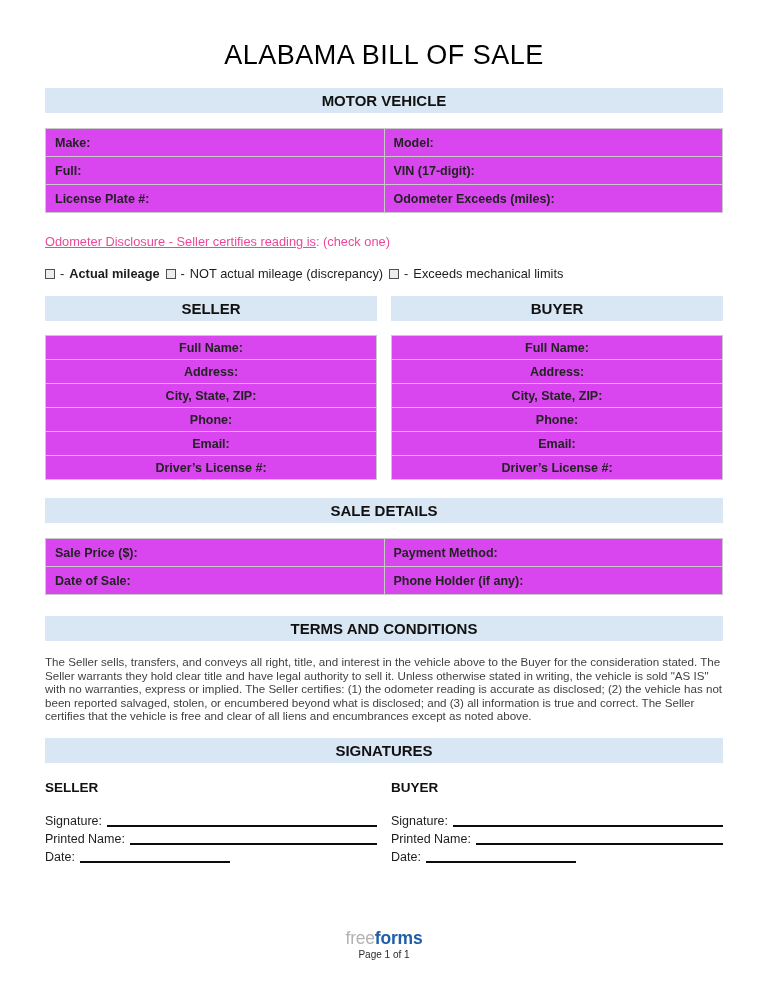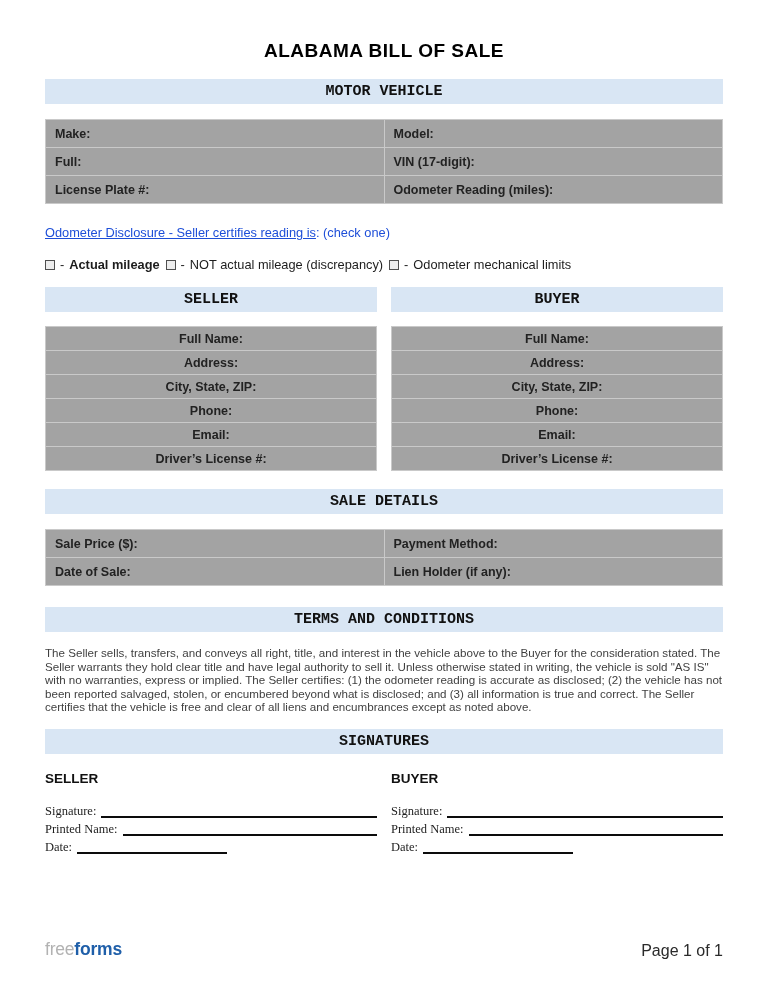--- a/index.html
+++ b/index.html
@@ -8,59 +8,58 @@
     width: 768px; height: 994px;
     font-family: "Liberation Sans", sans-serif;
     color: #1d1d1d;
     position: relative;
     overflow: hidden;
   }
   .page { position: relative; width: 768px; height: 994px; padding: 40px 45px 0 45px; }
 
   .title {
     text-align: center;
-    font-size: 19px;
-    font-weight: bold;
+    font-size: 27px;
+    font-weight: normal;
     letter-spacing: 0.5px;
     color: #000;
   }
 
   .band {
     background: #d9e6f4;
     height: 25px;
     line-height: 25px;
     text-align: center;
     font-size: 15px;
     font-weight: bold;
     color: #111;
-    font-family: Liberation Mono, monospace;
   }
   .band-mv { margin-top: 17px; }
 
   table.tbl {
     width: 100%;
     border-collapse: collapse;
     table-layout: fixed;
   }
   table.tbl td {
     border: 1px solid #c9c9c9;
     font-size: 12.5px;
     font-weight: bold;
     color: #222;
     padding: 0 9px;
     vertical-align: middle;
-    background: #a3a3a3;
+    background: #d946ef;
   }
   table.mvtbl { margin-top: 15px; }
   table.mvtbl td { height: 28px; width: 50%; }
 
   .odo {
     margin-top: 21px;
     font-size: 12.8px;
-    color: #1d4ed8;
+    color: #ec4899;
   }
   .odo .u { text-decoration: underline; }
 
   .cbrow {
     margin-top: 17px;
     font-size: 12.8px;
     color: #1d1d1d;
     display: flex;
     align-items: center;
   }
@@ -91,35 +90,36 @@
     font-size: 11.6px;
     line-height: 13.6px;
     color: #3f3f3f;
   }
 
   .band-sig { margin-top: 15px; }
   .sigcols { margin-top: 17px; }
   .sighead { font-size: 13.5px; font-weight: bold; color: #111; }
   .sigrows { margin-top: 15px; }
   .sigrow { display: flex; align-items: flex-end; height: 18px; font-size: 12.5px; color: #1d1d1d; }
-  .siglabel { margin-right: 5px; white-space: nowrap; font-family: Liberation Serif, serif; }
+  .siglabel { margin-right: 5px; white-space: nowrap; }
   .line { flex: 1; border-bottom: 2px solid #0c0c0c; margin-bottom: 1px; }
   .line.short { flex: none; width: 150px; }
 
   .footer {
     position: absolute;
     left: 45px; right: 45px; bottom: 34px;
     display: flex;
     justify-content: space-between;
-    align-items: flex-end;
+    align-items: center;
+    flex-direction: column;
   }
   .logo { font-size: 17.5px; letter-spacing: -0.2px; }
   .logo .free { color: #b2b2b2; font-weight: 400; }
   .logo .forms { color: #1f5fa9; font-weight: 700; }
-  .pagenum { font-size: 16px; color: #2a2a2a; }
+  .pagenum { font-size: 10px; color: #2a2a2a; }
 </style>
 </head>
 <body>
 
 <div class="page">
 
   <h1 class="title">ALABAMA BILL OF SALE</h1>
 
   <div class="band band-mv">MOTOR VEHICLE</div>
 
@@ -128,42 +128,42 @@
         <tr>
       <td>Make:</td>
       <td>Model:</td>
     </tr>
     <tr>
       <td>Full:</td>
       <td>VIN (17-digit):</td>
     </tr>
     <tr>
       <td>License Plate #:</td>
-      <td>Odometer Reading (miles):</td>
+      <td>Odometer Exceeds (miles):</td>
     </tr>
   </tbody>
     </table>
 
   <p class="odo"><span class="u">Odometer Disclosure - Seller certifies reading is</span><span>: (check one)</span></p>
 
   <div class="cbrow">
     <span class="cbgroup">
       <span class="cb"></span>
       <span class="dash">-</span>
       <span class="b">Actual mileage</span>
     </span>
     <span class="cbgroup">
       <span class="cb"></span>
       <span class="dash">-</span>
       <span>NOT actual mileage (discrepancy)</span>
     </span>
     <span class="cbgroup">
       <span class="cb"></span>
       <span class="dash">-</span>
-      <span>Odometer mechanical limits</span>
+      <span>Exceeds mechanical limits</span>
     </span>
   </div>
 
   <div class="cols cols-bands">
     <div class="band col">SELLER</div>
     <div class="band col">BUYER</div>
   </div>
 
   <div class="cols cols-tables">
     <table class="tbl sbtbl col">
@@ -215,21 +215,21 @@
   <div class="band band-sale">SALE DETAILS</div>
 
   <table class="tbl saletbl">
     <tbody>
         <tr>
       <td>Sale Price ($):</td>
       <td>Payment Method:</td>
     </tr>
     <tr>
       <td>Date of Sale:</td>
-      <td>Lien Holder (if any):</td>
+      <td>Phone Holder (if any):</td>
     </tr>
   </tbody>
     </table>
 
   <div class="band band-terms">TERMS AND CONDITIONS</div>
 
   <p class="terms">The Seller sells, transfers, and conveys all right, title, and interest in the vehicle above to the Buyer for the consideration stated. The Seller warrants they hold clear title and have legal authority to sell it. Unless otherwise stated in writing, the vehicle is sold "AS IS" with no warranties, express or implied. The Seller certifies: (1) the odometer reading is accurate as disclosed; (2) the vehicle has not been reported salvaged, stolen, or encumbered beyond what is disclosed; and (3) all information is true and correct. The Seller certifies that the vehicle is free and clear of all liens and encumbrances except as noted above.</p>
 
   <div class="band band-sig">SIGNATURES</div>
 

